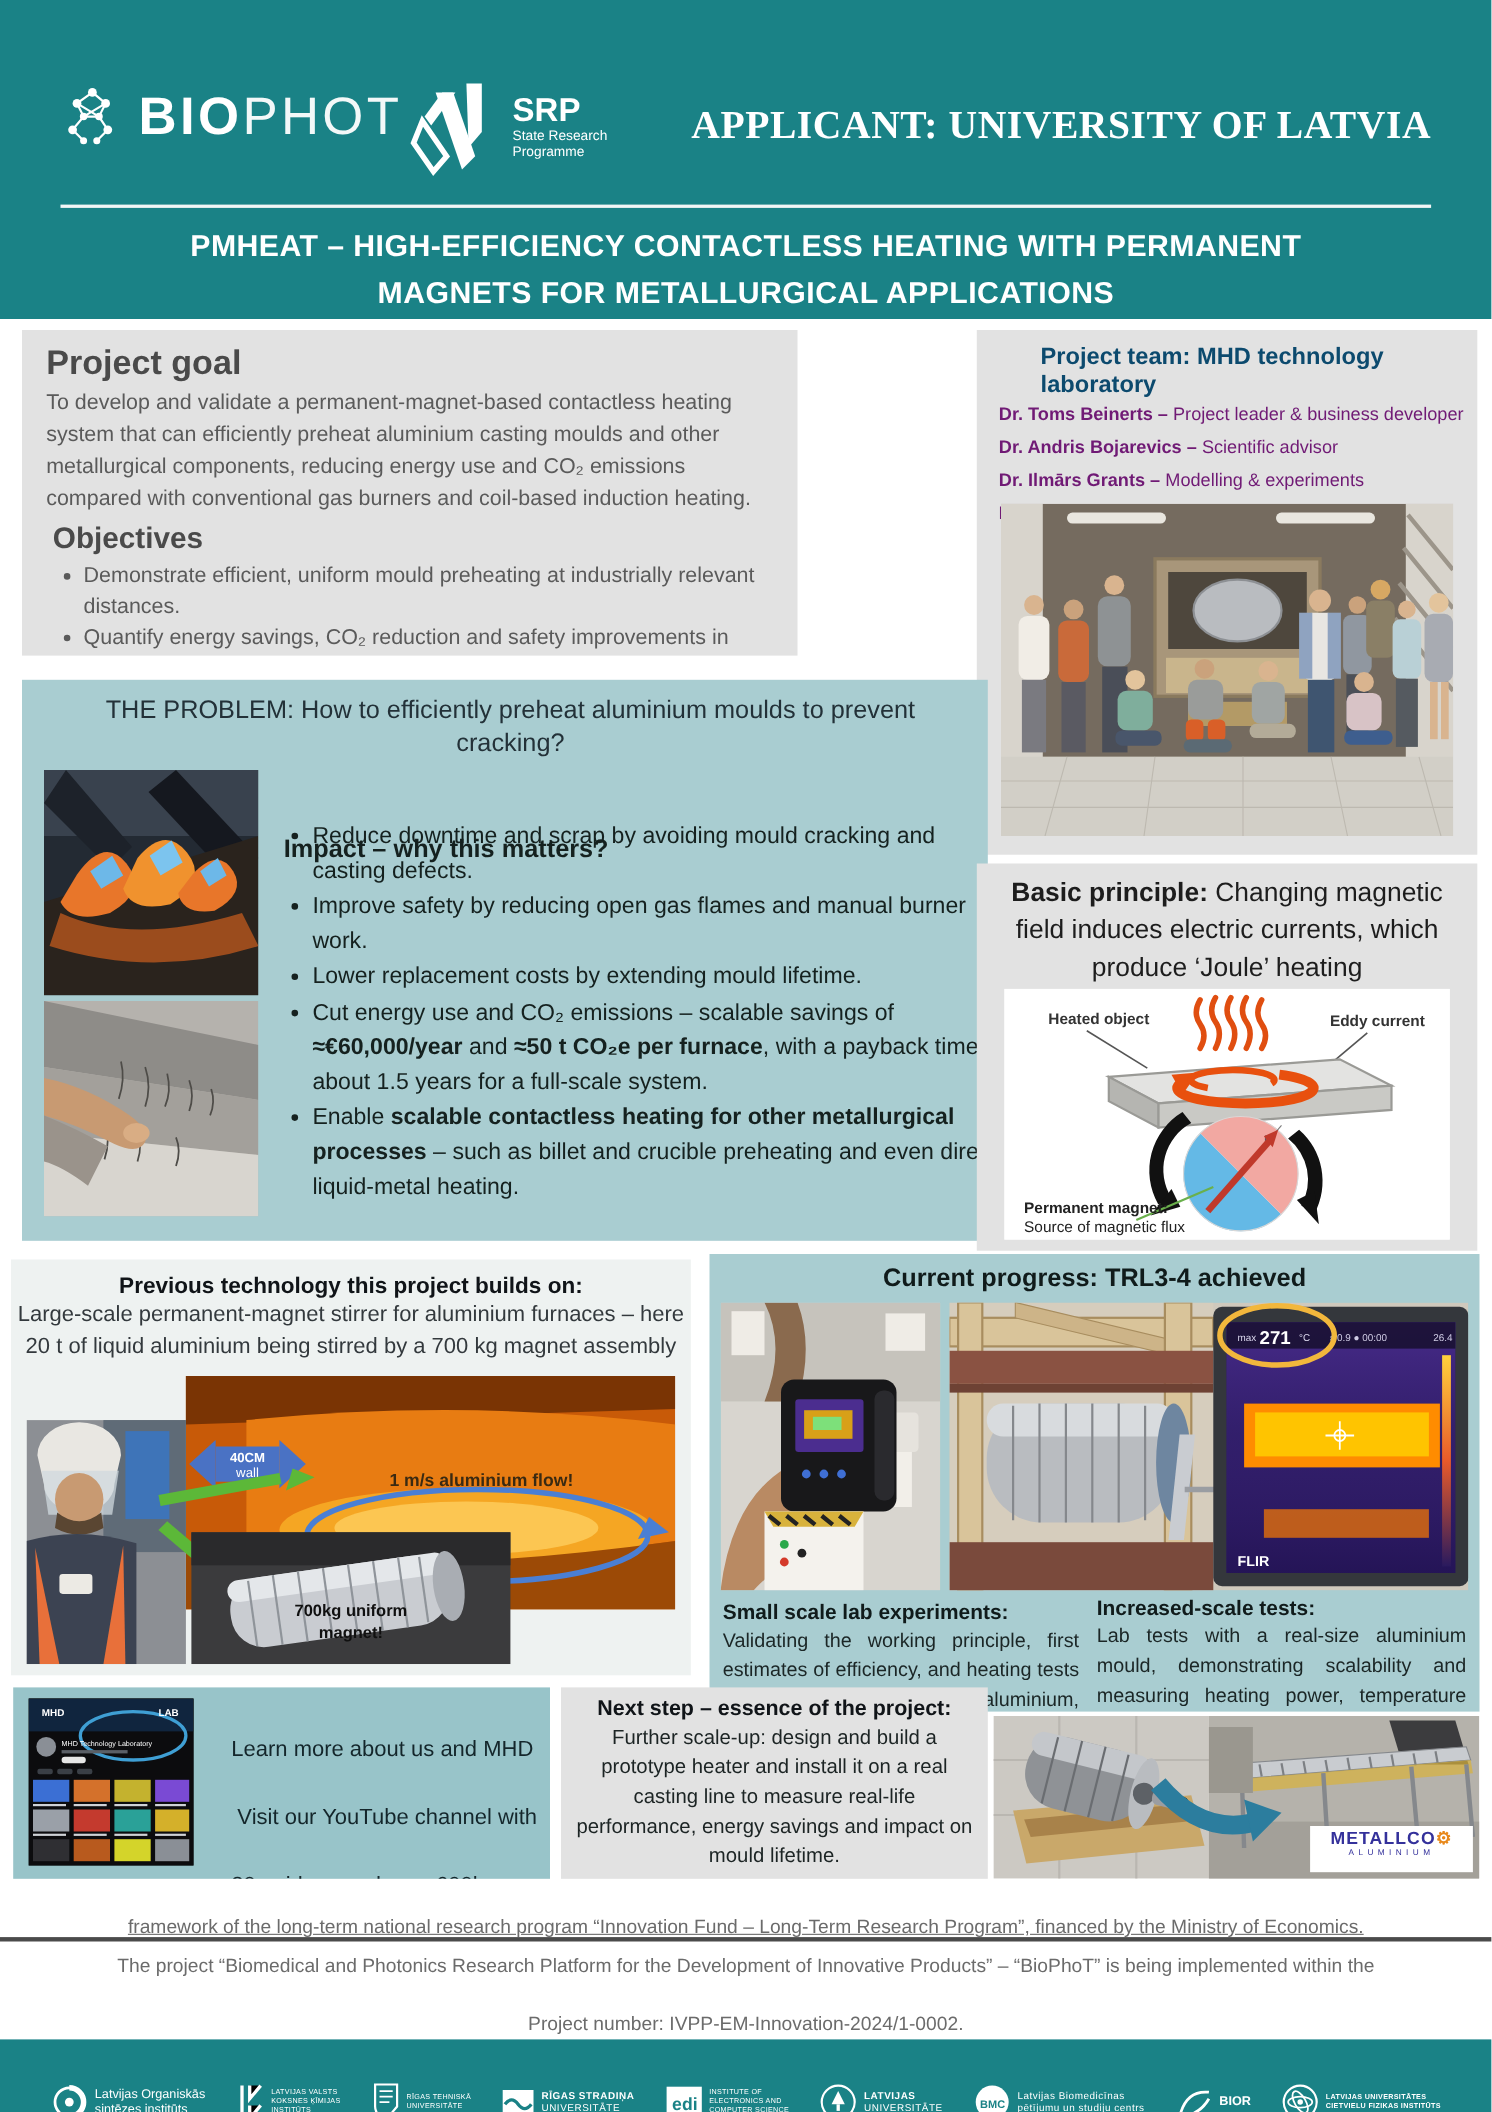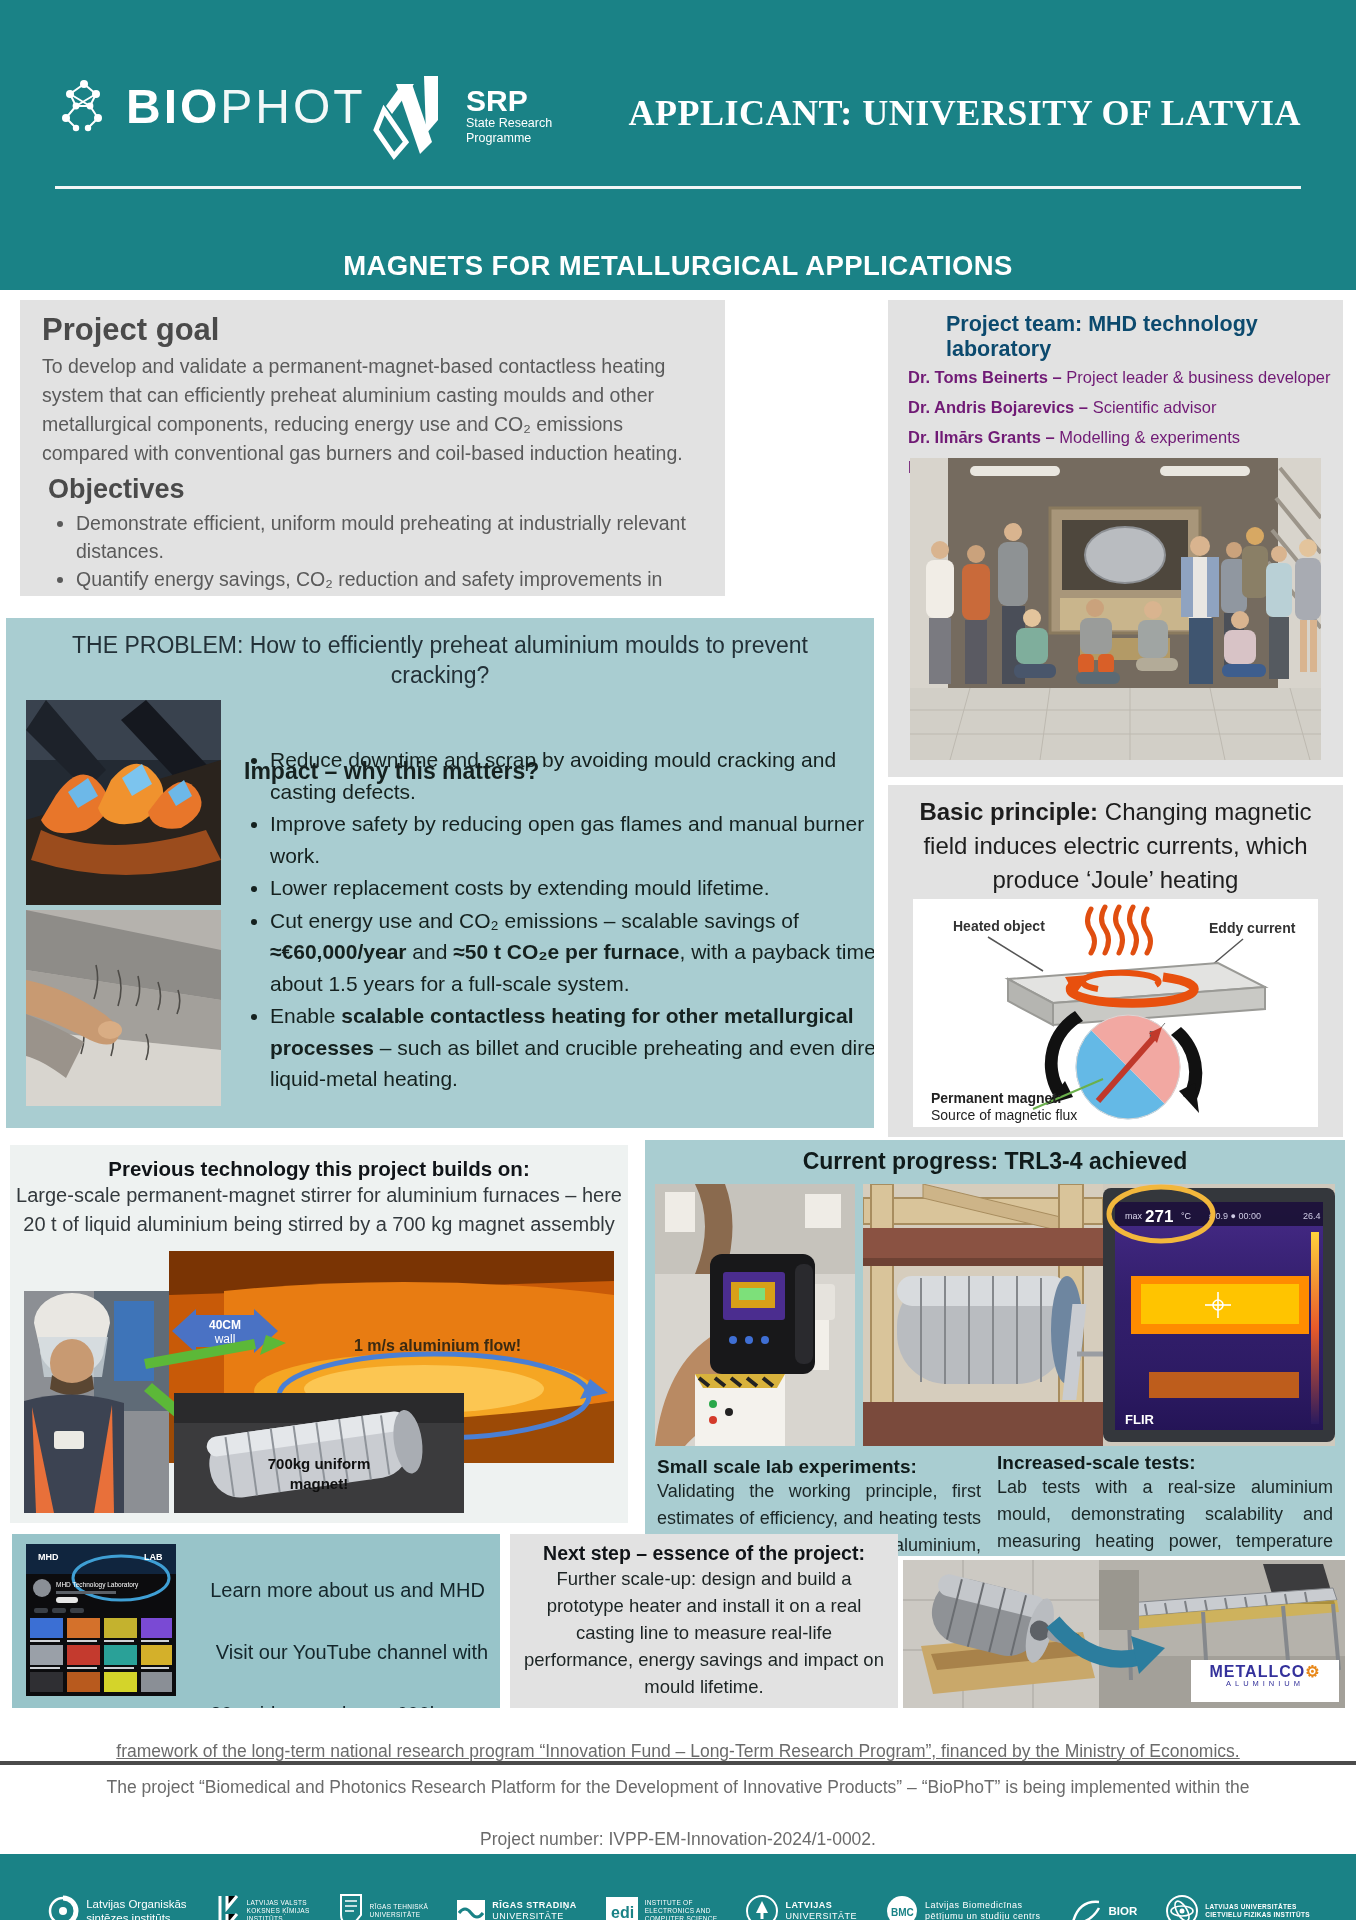--- a/index.html
+++ b/index.html
@@ -33,21 +33,21 @@
   ul.goal-ul{margin:0 0 0 8px;padding-left:26px;}
   ul.goal-ul li{font-size:19.5px;line-height:28px;color:#5a5a5a;}
 
   
   #team-box{left:888px;top:300px;width:455px;height:477px;}
   .h-team{font-size:21.5px;font-weight:bold;color:#0c4a6e;padding:12px 0 0 18px;margin-left:40px;}
   .member{font-size:16.5px;line-height:30px;color:#701a75;padding-left:20px;}
   #team-photo{left:22px;top:158px;width:411px;height:302px;background:#cfc9c0;}
 
   
-  #problem-box{left:6px;top:618px;width:868px;height:510px;}
+  #problem-box{left:20px;top:618px;width:868px;height:510px;padding-left:10px;}
   .problem-title{width:868px;font-size:23px;color:#233138;line-height:30px;}
   #flame-photo{left:20px;top:82px;width:195px;height:205px;}
   #crack-photo{left:20px;top:292px;width:195px;height:196px;}
   .h-impact{left:238px;top:92px;font-size:23px;font-weight:bold;color:#15211f;}
   ul.impact-ul{left:238px;top:126px;width:632px;margin:0;padding-left:26px;position:absolute;}
   ul.impact-ul li{font-size:21px;line-height:31.5px;color:#15211f;margin-bottom:1px;}
 
   
   #principle-box{left:888px;top:785px;width:455px;height:352px;}
   .principle-head{padding:10px 10px 0 10px;font-size:24px;line-height:34px;color:#1d1d1d;}
@@ -129,20 +129,21 @@
     </svg>
     <div class="srp-txt">
       <div class="abbr">SRP</div>
       <div class="sub">State Research</div>
       <div class="sub">Programme</div>
     </div>
   </div>
 
   <div id="applicant" class="abs">APPLICANT: UNIVERSITY OF LATVIA</div>
   <div id="header-line" class="abs"></div>
+  <div class="abs main-title c" style="top:160px;">PMHEAT – HIGH-EFFICIENCY CONTACTLESS HEATING WITH PERMANENT</div>
   <div class="abs main-title c" style="top:202px;">MAGNETS FOR METALLURGICAL APPLICATIONS</div>
 </div>
 
 <div id="goal-box" class="box gray-box">
   <div class="inner">
     <div class="h-goal">Project goal</div>
     <div class="goal-body">To develop and validate a permanent-magnet-based contactless heating system that can efficiently preheat aluminium casting moulds and other metallurgical components, reducing energy use and CO₂ emissions compared with conventional gas burners and coil-based induction heating.</div>
     <div class="h-obj">Objectives</div>
     <ul class="goal-ul">
       <li>Demonstrate efficient, uniform mould preheating at industrially relevant distances.</li>

